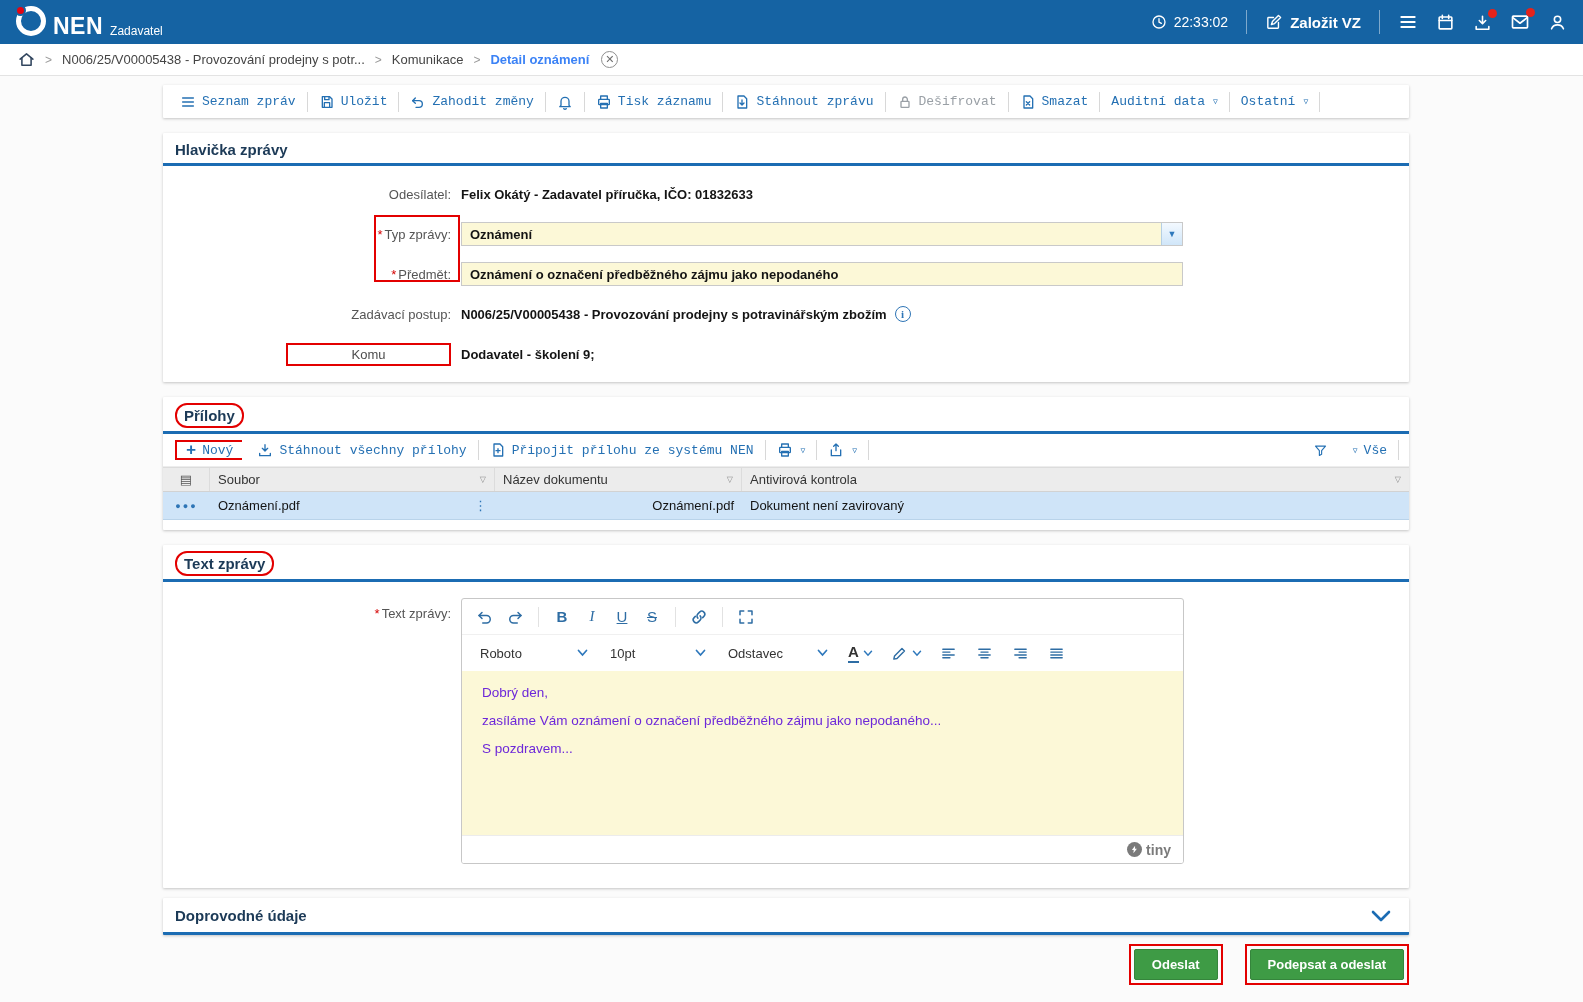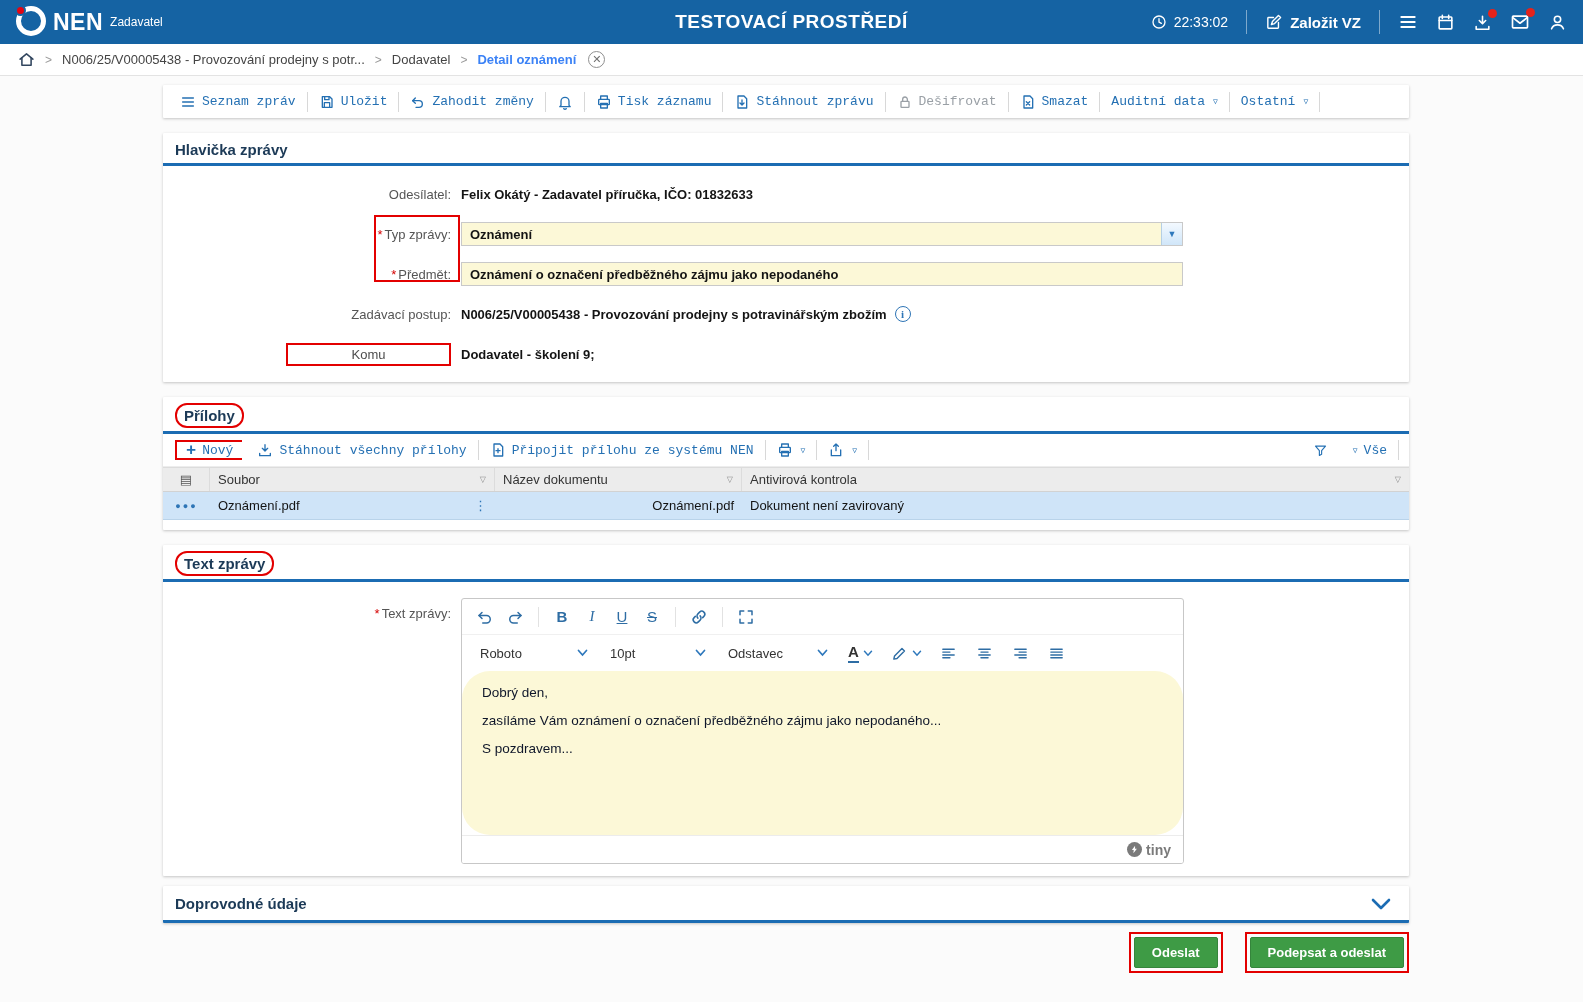--- a/index.html
+++ b/index.html
@@ -9,21 +9,21 @@
     font-family:"Liberation Sans", sans-serif; font-size:13px; color:#222;
     background:#fbfbfb;
   }
   svg { display:block; }
 
   
   .topbar {
     height:44px; background:var(--header,#1563a3); color:#fff;
     display:flex; align-items:center; padding:0 16px; position:relative;
   }
-  .brand { display:flex; align-items:center; gap:7px; cursor:pointer; }
+  .brand { display:flex; align-items:flex-end; gap:7px; cursor:pointer; }
   .logo-circle {
     width:30px; height:30px; border:5px solid #fff; border-radius:50%;
     position:relative; margin-bottom:2px;
   }
   .logo-dot {
     position:absolute; width:11px; height:11px; background:var(--accent-red,#e30613);
     border-radius:50%; left:-6px; top:-6px; border:2px solid var(--header,#1563a3);
   }
   .brand-text { font-size:23px; font-weight:bold; letter-spacing:.5px; line-height:1; }
   .brand-sub { font-size:12px; line-height:1; margin-bottom:1px; }
@@ -150,22 +150,22 @@
   .ed-select {
     display:flex; align-items:center; height:26px; padding:0 6px; gap:8px;
     color:#333; cursor:pointer; border-radius:3px;
   }
   .ed-select .lbl { white-space:nowrap; }
   .sel-font { width:120px; } .sel-size { width:108px; } .sel-block { width:112px; }
   .ed-select svg, .ed-btn-dd svg { margin-left:auto; }
   .ed-btn-dd { display:flex; align-items:center; gap:4px; cursor:pointer; color:#2e6da4; height:26px; padding:0 4px; }
   .a-glyph { font-size:15px; font-weight:bold; color:#333; border-bottom:2px solid #2e6da4; line-height:1.15; }
   .ed-content {
-    background:var(--field-yellow,#fcf8d7); height:164px; padding:14px 20px; color:#0f172a;
-    font-size:13.5px; cursor:text;border-radius:28px;
+    background:var(--field-yellow,#fcf8d7); height:164px; padding:14px 20px; color:#6d28d9;
+    font-size:13.5px; cursor:text;
   }
   .ed-content p { margin-bottom:13px; }
   .ed-status { height:28px; display:flex; align-items:center; justify-content:flex-end; padding:0 12px; border-top:1px solid #ececec; background:#fff; }
   .tiny-brand { display:flex; align-items:center; gap:4px; color:#7a7a7a; font-weight:bold; font-size:14px; cursor:pointer; }
   .tiny-circle { width:15px; height:15px; border-radius:50%; background:#7a7a7a; display:flex; align-items:center; justify-content:center; }
 
   
   .acc-card { margin-top:10px; display:flex; align-items:center; padding:9px 12px 8px; border-bottom:3px solid var(--section-line,#1b6cb3); }
   .acc-chevron { margin-left:auto; margin-right:6px; cursor:pointer; }
   .footer-actions { display:flex; justify-content:flex-end; margin-top:9px; gap:22px; }
@@ -180,21 +180,20 @@
 <body>
 
 <header class="topbar">
   <div class="brand">
     <span class="logo-circle">
         <span class="logo-dot"></span>
       </span>
     <span class="brand-text">NEN</span>
     <span class="brand-sub">Zadavatel</span>
   </div>
-  <div class="env-title">TESTOVACÍ PROSTŘEDÍ</div>
   <div class="top-right">
     <span class="clock">
       <span>
           <svg width="16" height="16" viewBox="0 0 24 24" fill="none" stroke="currentColor" stroke-width="2" stroke-linecap="round">
             <circle cx="12" cy="12" r="9"></circle>
             <path d="M12 7v5l3.5 2"></path>
           </svg>
         </span>
       <span>22:33:02</span>
     </span>
@@ -245,21 +244,21 @@
 <nav class="breadcrumb">
   <span class="crumb">
       <svg width="17" height="17" viewBox="0 0 24 24" fill="none" stroke="#32465f" stroke-width="2.2" stroke-linecap="round" stroke-linejoin="round">
         <path d="M3 11.5L12 4l9 7.5"></path>
         <path d="M5.5 10v10h13V10"></path>
       </svg>
     </span>
   <span class="crumb-sep">&gt;</span>
   <span class="crumb">N006/25/V00005438 - Provozování prodejny s potr...</span>
   <span class="crumb-sep">&gt;</span>
-  <span class="crumb">Dodavatel</span>
+  <span class="crumb">Komunikace</span>
   <span class="crumb-sep">&gt;</span>
   <span class="crumb-current">Detail oznámení</span>
   <span class="close-circle">✕</span>
 </nav>
 
 <div class="content">
 
   <div class="card toolbar-card tb">
     <span class="cmd">
       <span>
@@ -473,21 +472,21 @@
         </span>
       <span class="td c1">
         <span>Oznámení.pdf</span>
         <span class="vdots">⋮</span>
       </span>
       <span class="td c2">Oznámení.pdf</span>
       <span class="td c3">Dokument není zavirovaný</span>
     </div>
   </section>
 
-  <section class="card sec" style="padding-bottom:12px;">
+  <section class="card sec" style="padding-bottom:24px;">
     <div class="sec-title-row">
       <span class="sec-title anno title-anno">Text zprávy</span>
     </div>
 
     <div class="formrows" style="padding-top:16px;">
       <div class="frow top">
         <span class="flabel" style="padding-top:8px;"><span class="req">*</span><span>Text zprávy:</span></span>
 
         <div class="editor">
           <div class="ed-row1">

